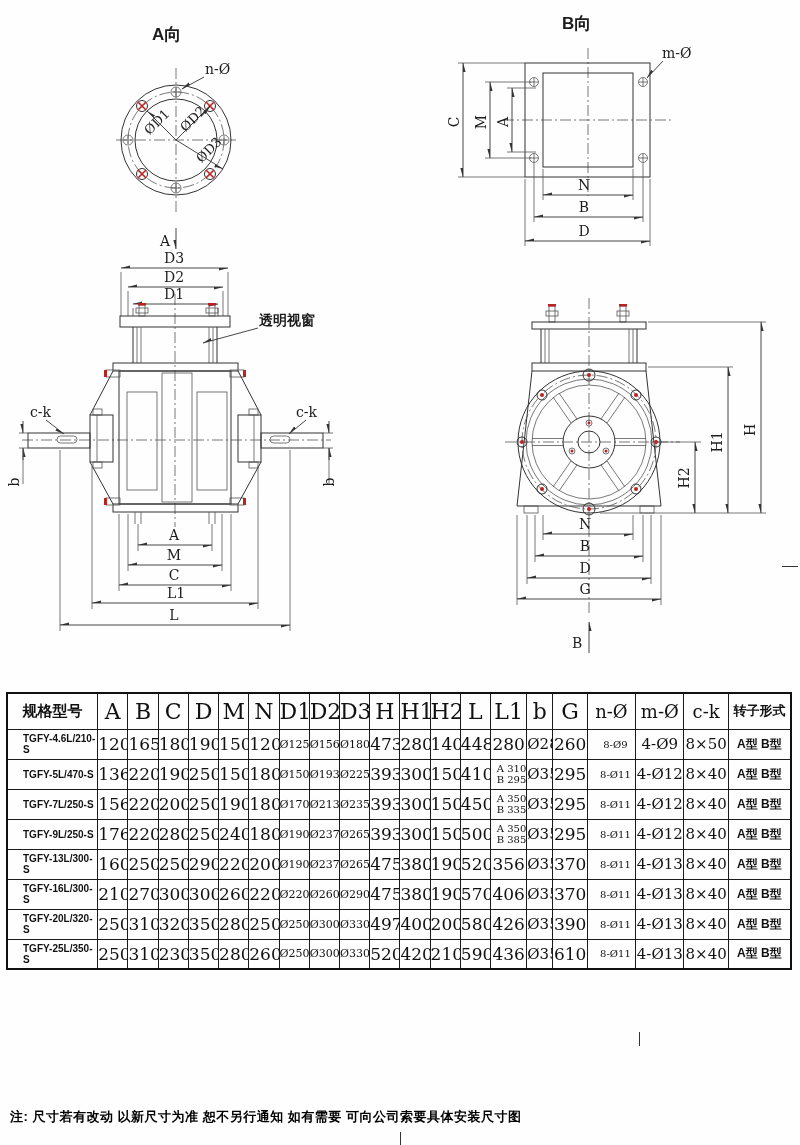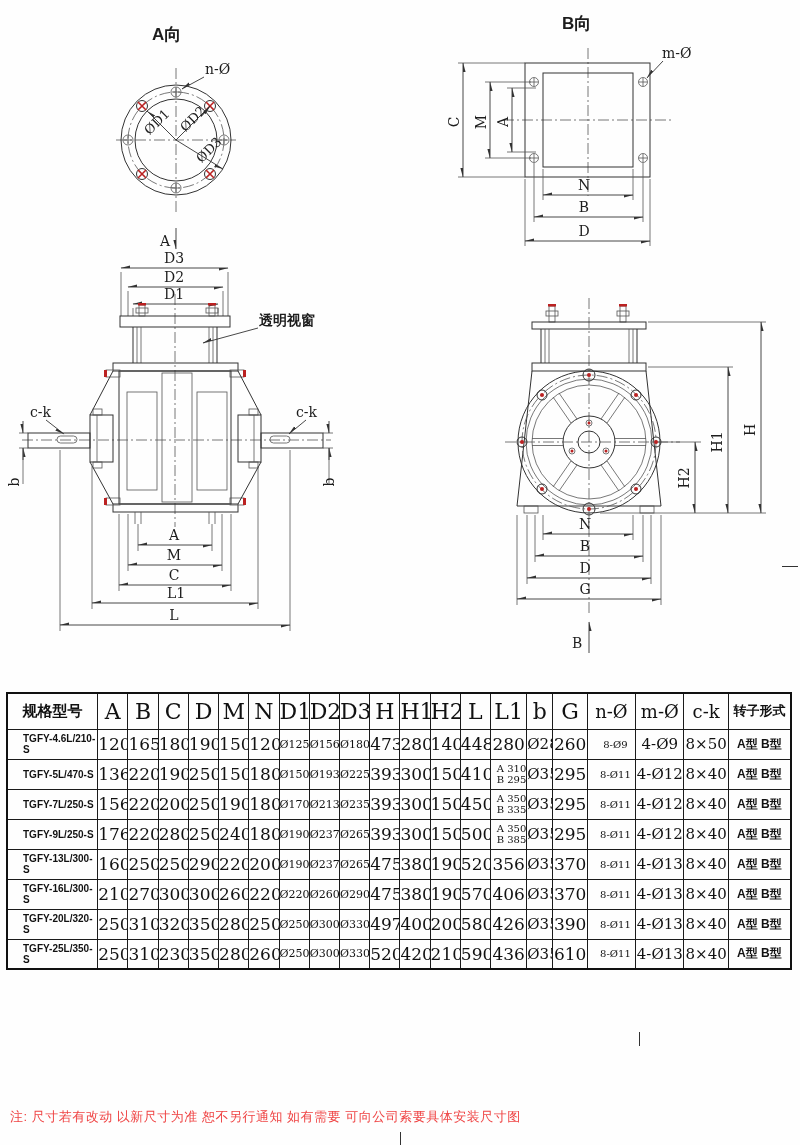--- a/index.html
+++ b/index.html
@@ -29,21 +29,21 @@
 tr.drow td{height:30px;font-family:"DejaVu Serif",serif;font-size:17px;}
 tr.drow td.c0{font-family:"Liberation Sans",sans-serif;font-size:10px;font-weight:bold;text-align:left;padding-left:15px;letter-spacing:0;}
 tr.drow td.c7,tr.drow td.c8,tr.drow td.c9{font-size:11px;margin-left:8px;}
 tr.drow td.c15{font-size:15px;}
 tr.drow td.c17{font-size:10px;padding-left:8px;}
 tr.drow td.c18{font-size:15px;}
 tr.drow td.c19{font-size:15px;}
 tr.drow td.c20{font-family:"Liberation Sans",sans-serif;font-size:12px;font-weight:bold;}
 td.split{padding-left:2px;}
 td.split .sub{font-size:10px;line-height:1.15;text-align:right;font-family:"DejaVu Serif",serif;}
-#note{position:absolute;left:10px;top:1108px;font-size:13px;font-weight:normal;color:#ef4444;letter-spacing:.5px;}
+#note{position:absolute;left:10px;top:1108px;font-size:13px;font-weight:bold;color:#000000;letter-spacing:.5px;}
 .mark{position:absolute;background:#333;}
 </style>
 </head>
 <body>
 
 <div id="page">
 
 <svg width="800" height="690" viewBox="0 0 800 690">
   <defs>
     <marker id="ar" markerWidth="11" markerHeight="8" refX="9" refY="0" orient="auto-start-reverse" markerUnits="userSpaceOnUse">

